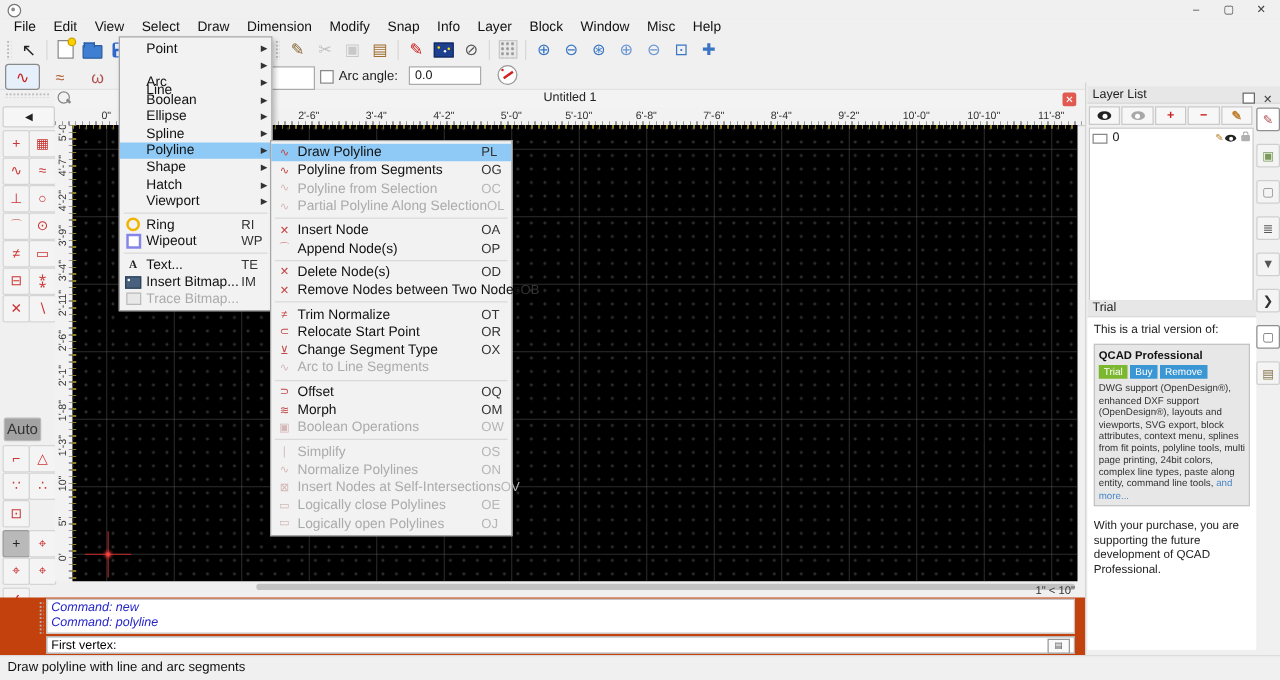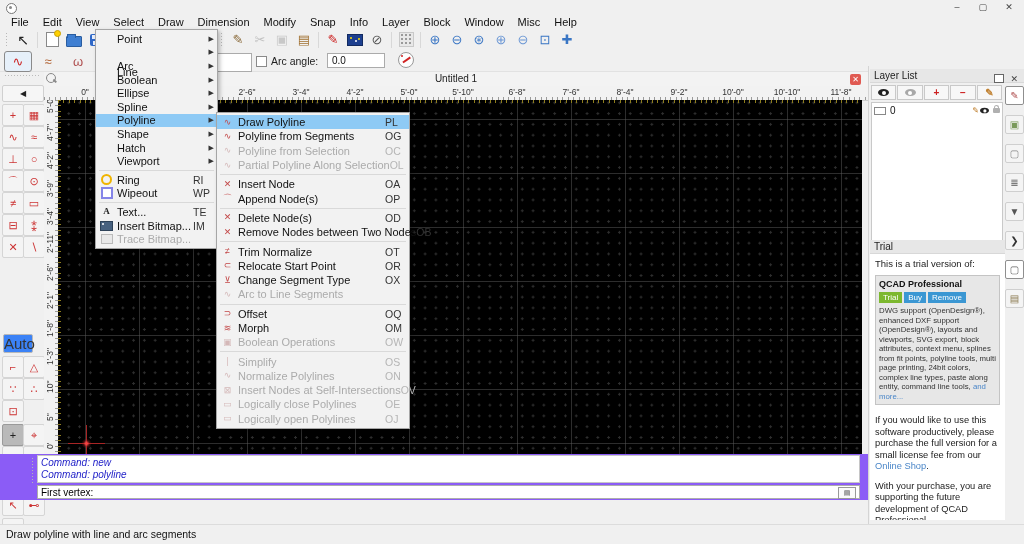--- a/index.html
+++ b/index.html
@@ -47,21 +47,21 @@
   .tb2-btn{width:26px;height:19px;margin-right:2px;display:flex;align-items:center;justify-content:center;border:1px solid transparent;border-radius:3px}
   .tb2-btn.sel{border:1px solid #8a8a8a;background:#e6f0fa}
   
   #leftpanel{left:0;top:72px;width:44px;height:406px;background:#f0f0f0}
   #lp-handle{left:4px;top:2px;width:36px;height:4px;background-image:radial-gradient(circle,#bbb .8px,transparent 1px);background-size:3px 3px}
   .lt-btn{position:absolute;width:20px;height:20px;border:1px solid #d5d5d5;background:#f4f4f4;border-radius:2px;display:flex;align-items:center;justify-content:center}
   .lt-btn .glyph{font-size:11px;line-height:1;color:#c33}
   .lt-btn.dark{background:#b9b9b9;border-color:#9a9a9a}
   .lt-btn.dark .glyph{color:#222}
   #lt-back{position:absolute;left:2px;top:13px;width:40px;height:15px;border:1px solid #d0d0d0;background:#f6f6f6;text-align:center;font-size:8px;color:#222;line-height:15px;border-radius:2px}
-  #lt-auto{position:absolute;left:3px;top:262px;width:28px;height:17px;border:1px solid #b9b9b9;background:#3b82f6;text-align:center;font-size:15px;color:#333;line-height:17px;border-radius:2px}
+  #lt-auto{position:absolute;left:3px;top:262px;width:28px;height:17px;border:1px solid #b9b9b9;background:#a3a3a3;text-align:center;font-size:12px;color:#333;line-height:17px;border-radius:2px}
   
   #tabbar{left:44px;top:72px;width:824px;height:14px;background:#f3f3f3}
   #tab-title{left:0;top:1px;width:824px;text-align:center;font-size:10px;color:#222}
   #tab-close{left:806px;top:2px;width:11px;height:11px;background:#e05a52;border-radius:2px;color:#fff;font-size:8px;line-height:11px;text-align:center}
   #corner-mag{left:46px;top:73px;width:8px;height:8px;border:1.5px solid #888;border-radius:50%}
   #corner-mag::after{content:"";position:absolute;left:6px;top:6px;width:4px;height:1.5px;background:#888;transform:rotate(45deg)}
   #hruler{left:44px;top:86px;width:824px;height:14px;background:#f2f2f2;border-bottom:1px solid #cfcfcf;overflow:hidden}
   #hruler::after{content:"";position:absolute;left:0;bottom:0;width:824px;height:3px;
     background-image:repeating-linear-gradient(to right,#9a9a9a 0 1px,transparent 1px 5.4px)}
   .hlabel{position:absolute;top:1px;font-size:8.5px;color:#333;transform:translateX(-50%);white-space:nowrap}
@@ -101,21 +101,21 @@
   .mi.dis .sc{color:#b5b5b5}
   .mi .arr{width:8px;flex:0 0 8px;font-size:7px;color:#333;text-align:right;padding-right:1px}
   .msep{height:1px;background:#d9d9d9;margin:2px 3px}
   .mic-ring{width:7px;height:7px;border:2.5px solid #f0b400;border-radius:50%;margin:0 auto}
   .mic-wipe{width:8px;height:8px;border:2px solid #8585e8;background:#fff;margin:0 auto}
   .mic-text{font-family:"Liberation Serif",serif;font-size:11px;color:#222;font-weight:bold}
   .mic-bmp{width:11px;height:8px;background:#47617f;border:1px solid #2e4258;margin:0 auto;position:relative}
   .mic-bmp::after{content:"";position:absolute;left:1px;top:1px;width:2px;height:2px;background:#fff;border-radius:50%}
   .mic-trace{width:10px;height:8px;border:1px solid #bbb;background:#e8e8e8;margin:0 auto}
   
-  #cmddock{left:0;top:454px;width:868px;height:46px;background:#8b5cf6}
+  #cmddock{left:0;top:478px;width:868px;height:46px;background:#c2410c}
   #cmd-handle{left:31px;top:3px;width:4px;height:26px;position:absolute;background-image:radial-gradient(circle,#b5b5b5 .8px,transparent 1px);background-size:3px 3px}
   #cmd-history{left:37px;top:1px;width:823px;height:28px;position:absolute;background:#fff;border:1px solid #c6c6c6;box-sizing:border-box;padding:1px 3px}
   .cmd-line{font-size:10px;font-style:italic;color:#2323c8;line-height:12px;white-space:nowrap}
   #cmd-input{left:37px;top:31px;width:823px;height:14px;position:absolute;background:#fff;border:1px solid #adadad;box-sizing:border-box;font-size:10px;color:#000;padding:1px 0 0 3px}
   #cmd-kb{right:3px;top:1px;width:16px;height:10px;position:absolute;border:1px solid #999;background:#fafafa;font-size:7px;line-height:10px;text-align:center;color:#555}
   #statusbar{left:0;top:524px;width:1024px;height:20px;background:#f0f0f0;border-top:1px solid #dcdcdc;box-sizing:border-box}
   #status-text{left:6px;top:3px;font-size:10.5px;color:#111}
   
   #rightpanel{left:868px;top:66px;width:156px;height:458px;background:#f0f0f0;border-left:1px solid #d4d4d4;box-sizing:border-box}
   .dock-title{position:absolute;left:1px;height:14px;background:#e7e7e7;border-bottom:1px solid #d8d8d8;font-size:10px;color:#222;padding-left:4px;box-sizing:border-box;line-height:14px}
@@ -647,23 +647,20 @@
       <div id="fb-title">QCAD Professional</div>
       <div id="fb-btns">
           <div class="fb-btn" style="background: rgb(124, 184, 47);">Trial</div>
           <div class="fb-btn" style="background: rgb(59, 151, 211);">Buy</div>
           <div class="fb-btn" style="background: rgb(59, 151, 211);">Remove</div>
         </div>
       <div id="fb-features">
         <span>DWG support (OpenDesign®), enhanced DXF support (OpenDesign®), layouts and viewports, SVG export, block attributes, context menu, splines from fit points, polyline tools, multi page printing, 24bit colors, complex line types, paste along entity, command line tools, </span><span class="linktext">and more...</span>
       </div>
     </div>
-    <div class="trial-p">
-      <span>If you would like to use this software productively, please purchase the full version for a small license fee from our </span><span class="linktext">Online Shop</span><span>.</span>
-    </div>
     <div class="trial-p">With your purchase, you are supporting the future development of QCAD Professional.</div>
 
   </div>
 <div class="rs-btn pressed" style="top: 20px;">
       <div style="color: rgb(176, 80, 80);">✎</div>
     </div>
     <div class="rs-btn" style="top: 49px;">
       <div style="color: rgb(122, 154, 90);">▣</div>
     </div>
     <div class="rs-btn" style="top: 78px;">

